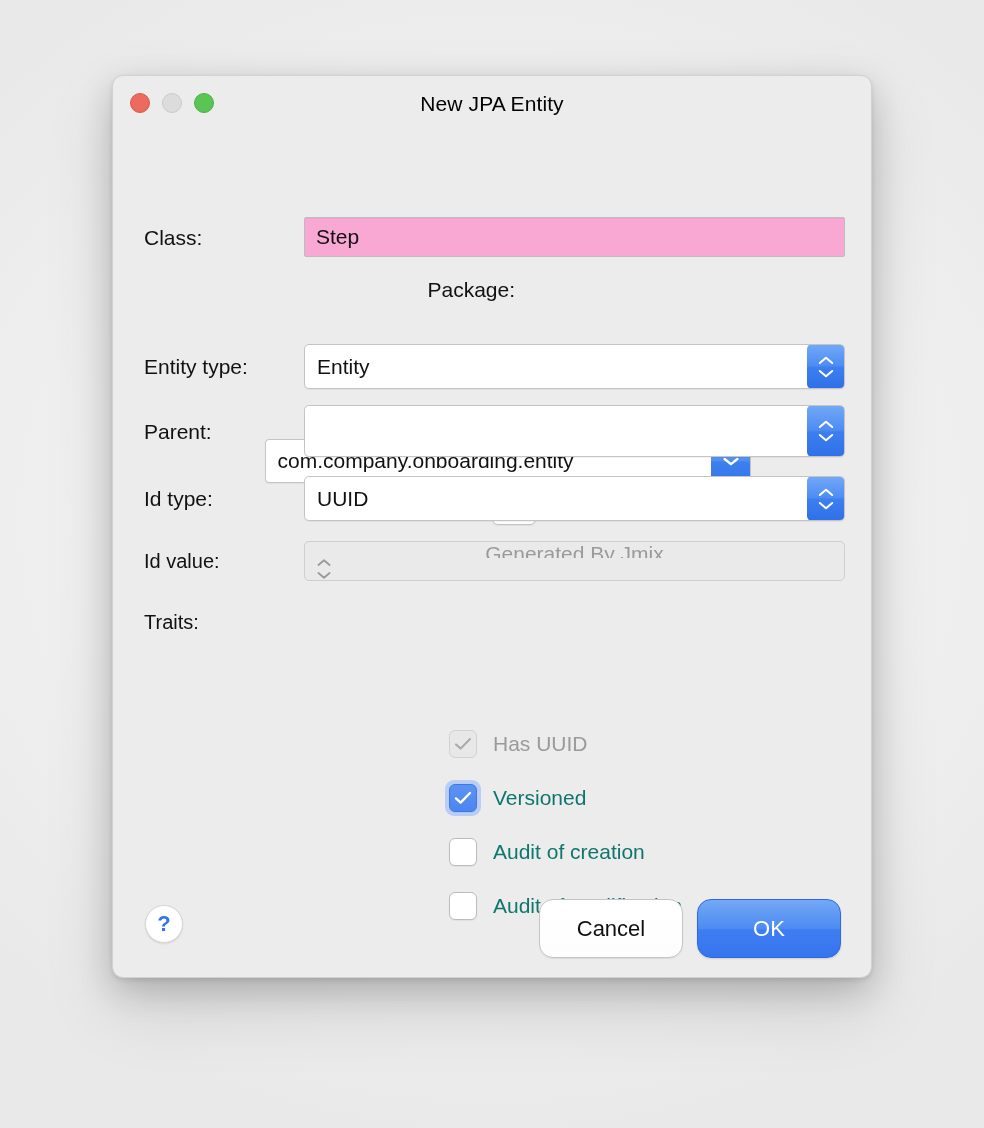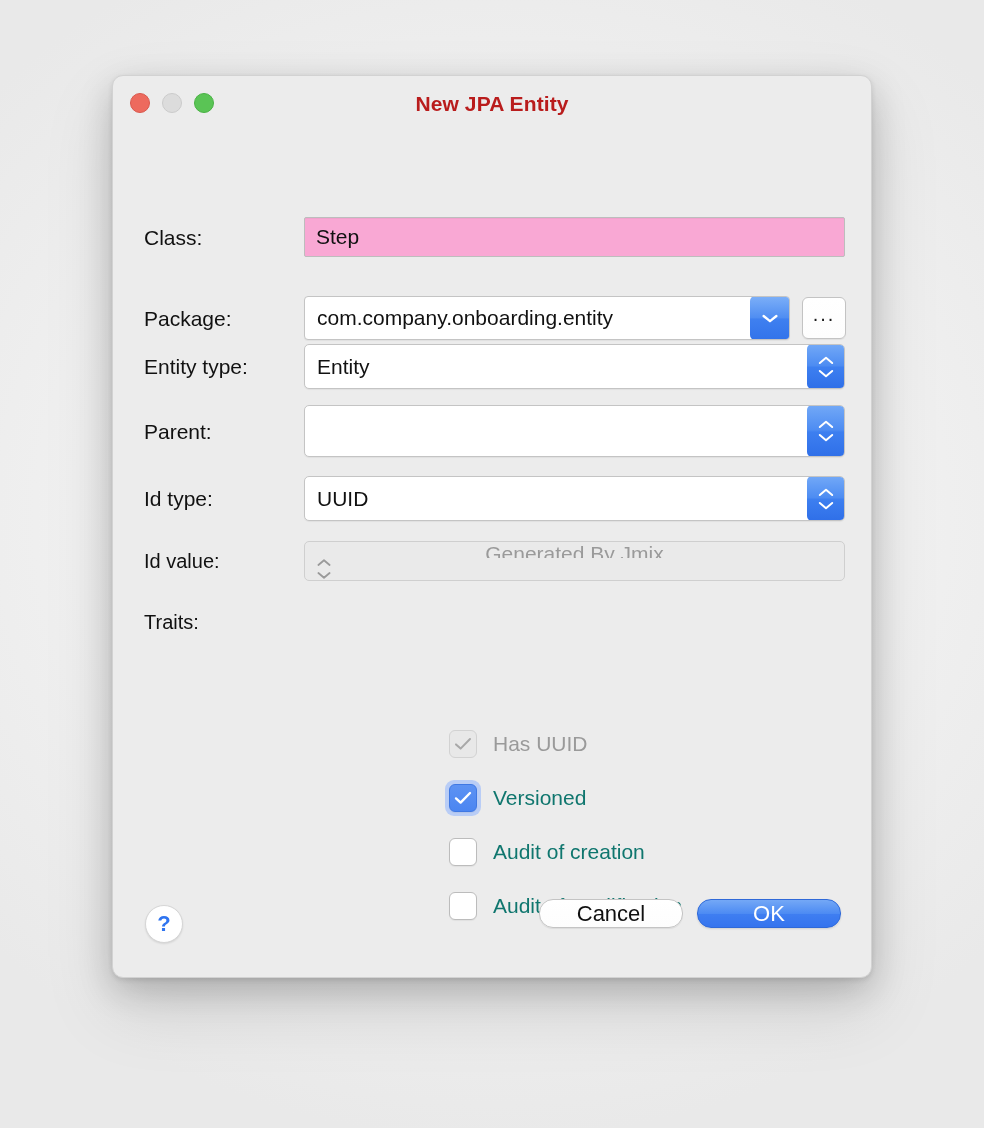--- a/index.html
+++ b/index.html
@@ -63,22 +63,22 @@
   .light.close  { background: #ed6a5e; border: 1px solid #d9584d; }
   .light.min    { background: #dcdcdc; border: 1px solid #cbcbcb; }
   .light.zoom   { background: #5ac455; border: 1px solid #49b244; }
 
   .win-title {
     position: absolute;
     left: 0; right: 0;
     top: 16px;
     text-align: center;
     font-size: 21px;
-    font-weight: bold;
-    color: #b91c1c;
+    font-weight: normal;
+    color: #000000;
     letter-spacing: 0.1px;
   }
 
   
   .body {
     position: relative;
     padding: 0;
   }
 
   .row {
@@ -284,21 +284,21 @@
   }
   .btns {
     position: absolute;
     right: 30px;
     top: 14px;
     display: flex;
     gap: 14px;
   }
   .btn {
     box-sizing: border-box;
-    height: 29px;
+    height: 59px;
     min-width: 144px;
     border-radius: 14px;
     display: flex;
     align-items: center;
     justify-content: center;
     font-size: 22px;
   }
   .btn.cancel {
     background: linear-gradient(180deg, #ffffff 0%, #fdfdfd 100%);
     border: 1px solid #c4c4c4;
@@ -328,21 +328,21 @@
     <div class="win-title">New JPA Entity</div>
   </div>
 
   <div class="body">
 
     <div class="row" style="top:83px;">
       <div class="label">Class:</div>
       <div class="textfield" style="width:541px;">Step</div>
     </div>
 
-    <div class="row" style="top:162px;">
+    <div class="row" style="top:145px;flex-direction:column;">
       <div class="label">Package:</div>
       <div class="combo package" style="width:486px;height:44px;">
         <div class="val">com.company.onboarding.entity</div>
         <div class="dropbtn">
           <svg class="chev" viewBox="0 0 16 9">
             <path d="M1.6 2 L8 7.2 L14.4 2" fill="none" stroke="#ffffff" stroke-width="2.3" stroke-linecap="round" stroke-linejoin="round"></path>
           </svg>
         </div>
       </div>
       <div class="browse-btn">...</div>

